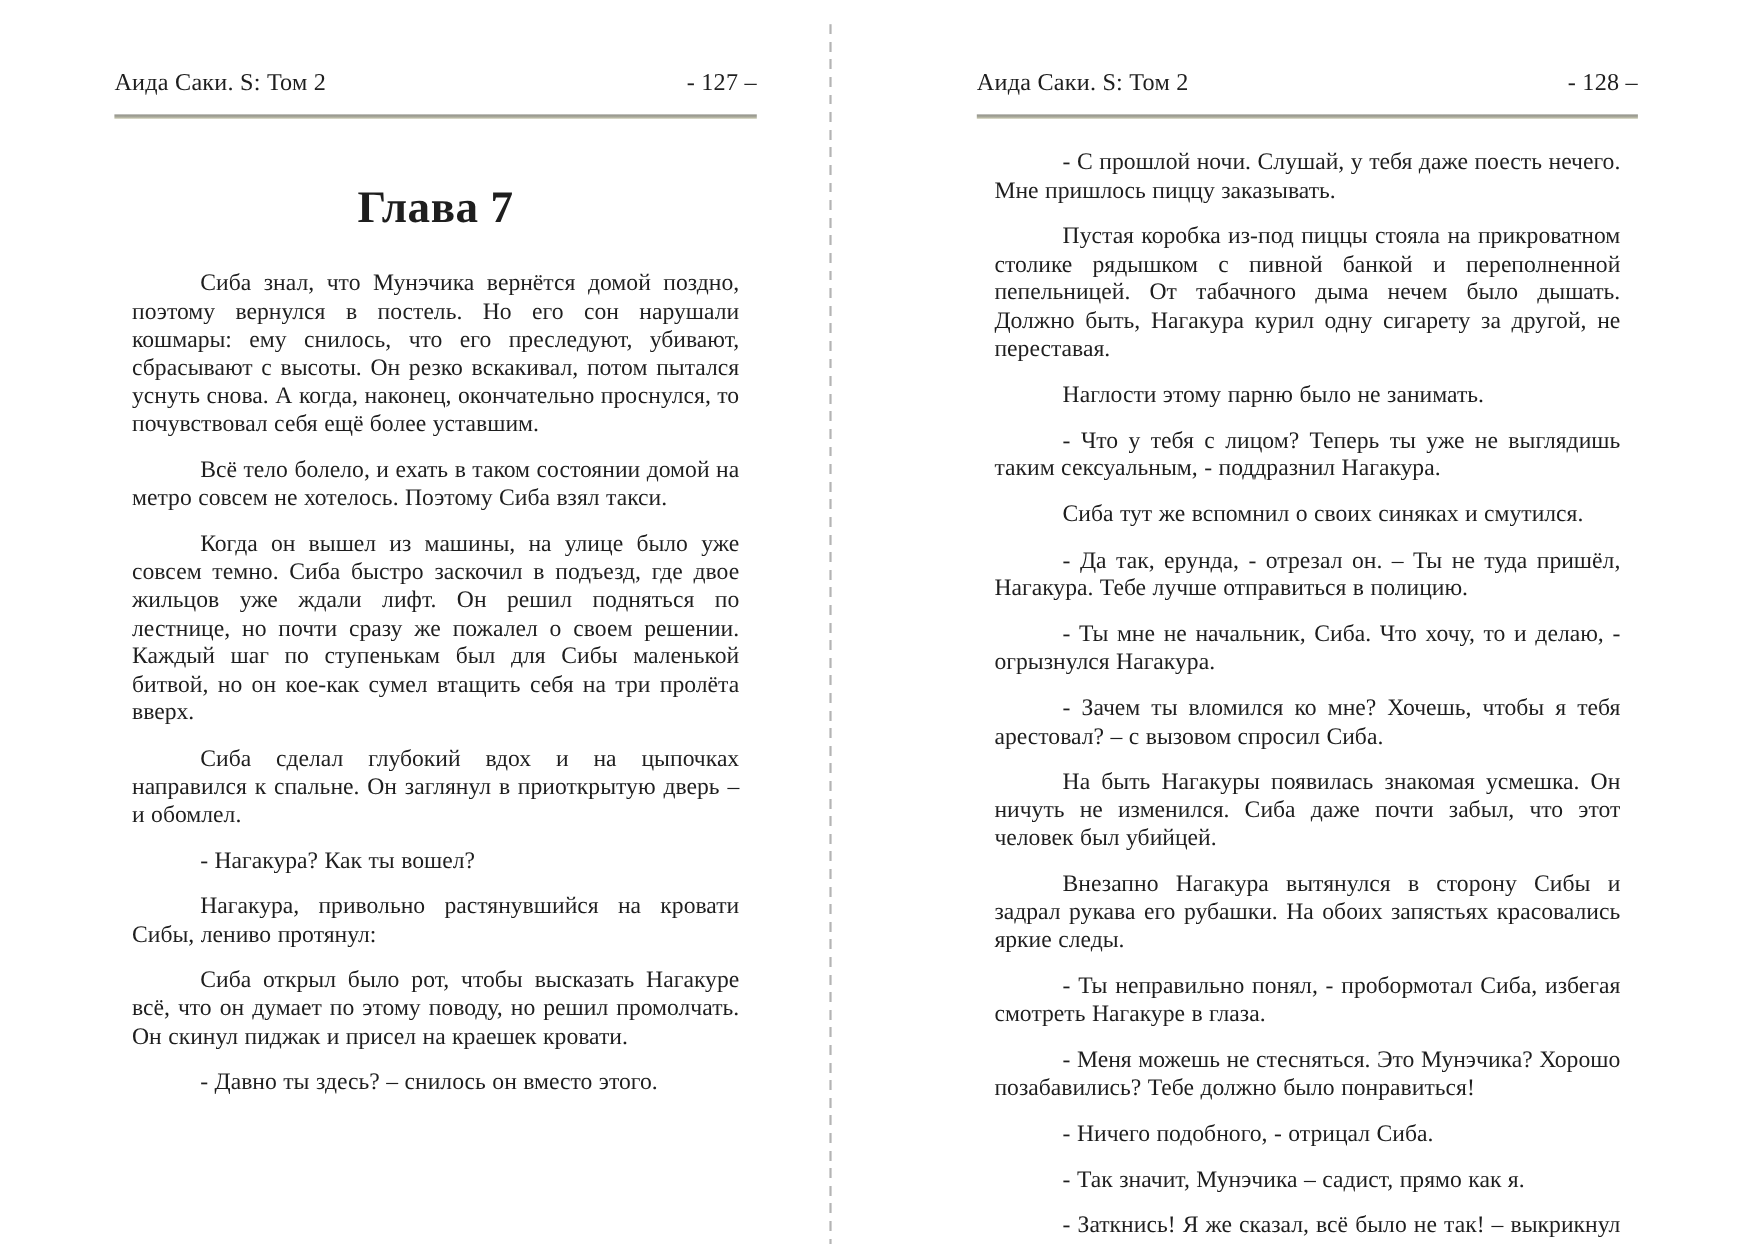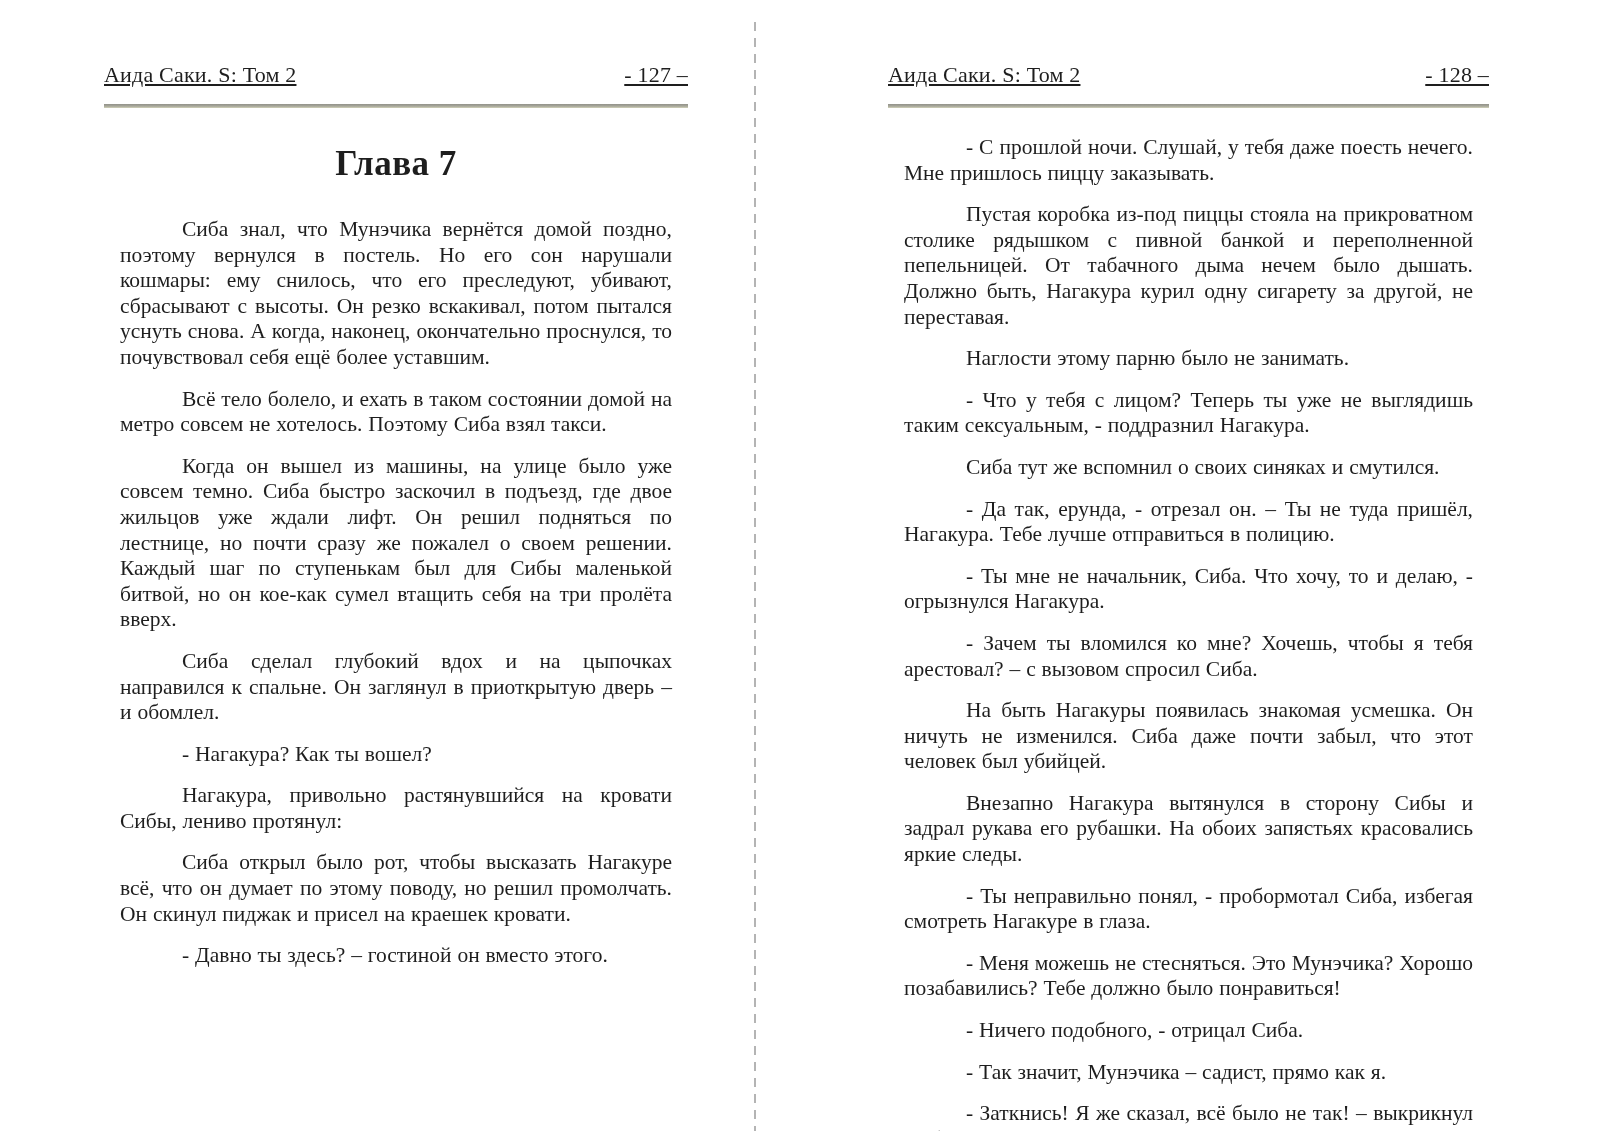--- a/index.html
+++ b/index.html
@@ -22,32 +22,31 @@
   .page-left  { left: 104px; width: 584px; }
   .page-right { left: 888px; width: 601px; }
 
   .page-header {
     margin-top: 62px;
     display: flex;
     justify-content: space-between;
     align-items: baseline;
     font-size: 22px;
     letter-spacing: 0.2px;
-    text-decoration: underline;
   }
   .header-rule {
     height: 4px;
     margin-top: 16px;
     background: linear-gradient(to bottom, #92928a 0%, #a7a79a 55%, #d2d2ba 100%);
   }
 
   .chapter-title {
-    margin: 36px 0 0 0;
+    margin: 56px 0 0 0;
     text-align: center;
-    font-size: 35px;
+    font-size: 41px;
     font-weight: bold;
     letter-spacing: 0.5px;
   }
 
   .body-text { margin-top: 33px; }
   .page-right .body-text { margin-top: 27px; }
 
   .body-text p {
     margin: 16px;
     font-size: 21.5px;
@@ -81,21 +80,21 @@
   <div class="header-rule"></div>
   <h1 class="chapter-title">Глава 7</h1>
   <div class="body-text">
       <p>Сиба знал, что Мунэчика вернётся домой поздно, поэтому вернулся в постель. Но его сон нарушали кошмары: ему снилось, что его преследуют, убивают, сбрасывают с высоты. Он резко вскакивал, потом пытался уснуть снова. А когда, наконец, окончательно проснулся, то почувствовал себя ещё более уставшим.</p>
       <p>Всё тело болело, и ехать в таком состоянии домой на метро совсем не хотелось. Поэтому Сиба взял такси.</p>
       <p>Когда он вышел из машины, на улице было уже совсем темно. Сиба быстро заскочил в подъезд, где двое жильцов уже ждали лифт. Он решил подняться по лестнице, но почти сразу же пожалел о своем решении. Каждый шаг по ступенькам был для Сибы маленькой битвой, но он кое-как сумел втащить себя на три пролёта вверх.</p>
       <p>Сиба сделал глубокий вдох и на цыпочках направился к спальне. Он заглянул в приоткрытую дверь – и обомлел.</p>
       <p>- Нагакура? Как ты вошел?</p>
       <p>Нагакура, привольно растянувшийся на кровати Сибы, лениво протянул:</p>
       <p>Сиба открыл было рот, чтобы высказать Нагакуре всё, что он думает по этому поводу, но решил промолчать. Он скинул пиджак и присел на краешек кровати.</p>
-      <p>- Давно ты здесь? – гостиной он вместо этого.</p>
+      <p>- Давно ты здесь? – снилось он вместо этого.</p>
     </div>
 </div>
 
 <div class="divider"></div>
 
 <div class="page page-right">
   <div class="page-header">
     <span>Аида Саки. S: Том 2</span>
     <span>- 128 –</span>
   </div>

